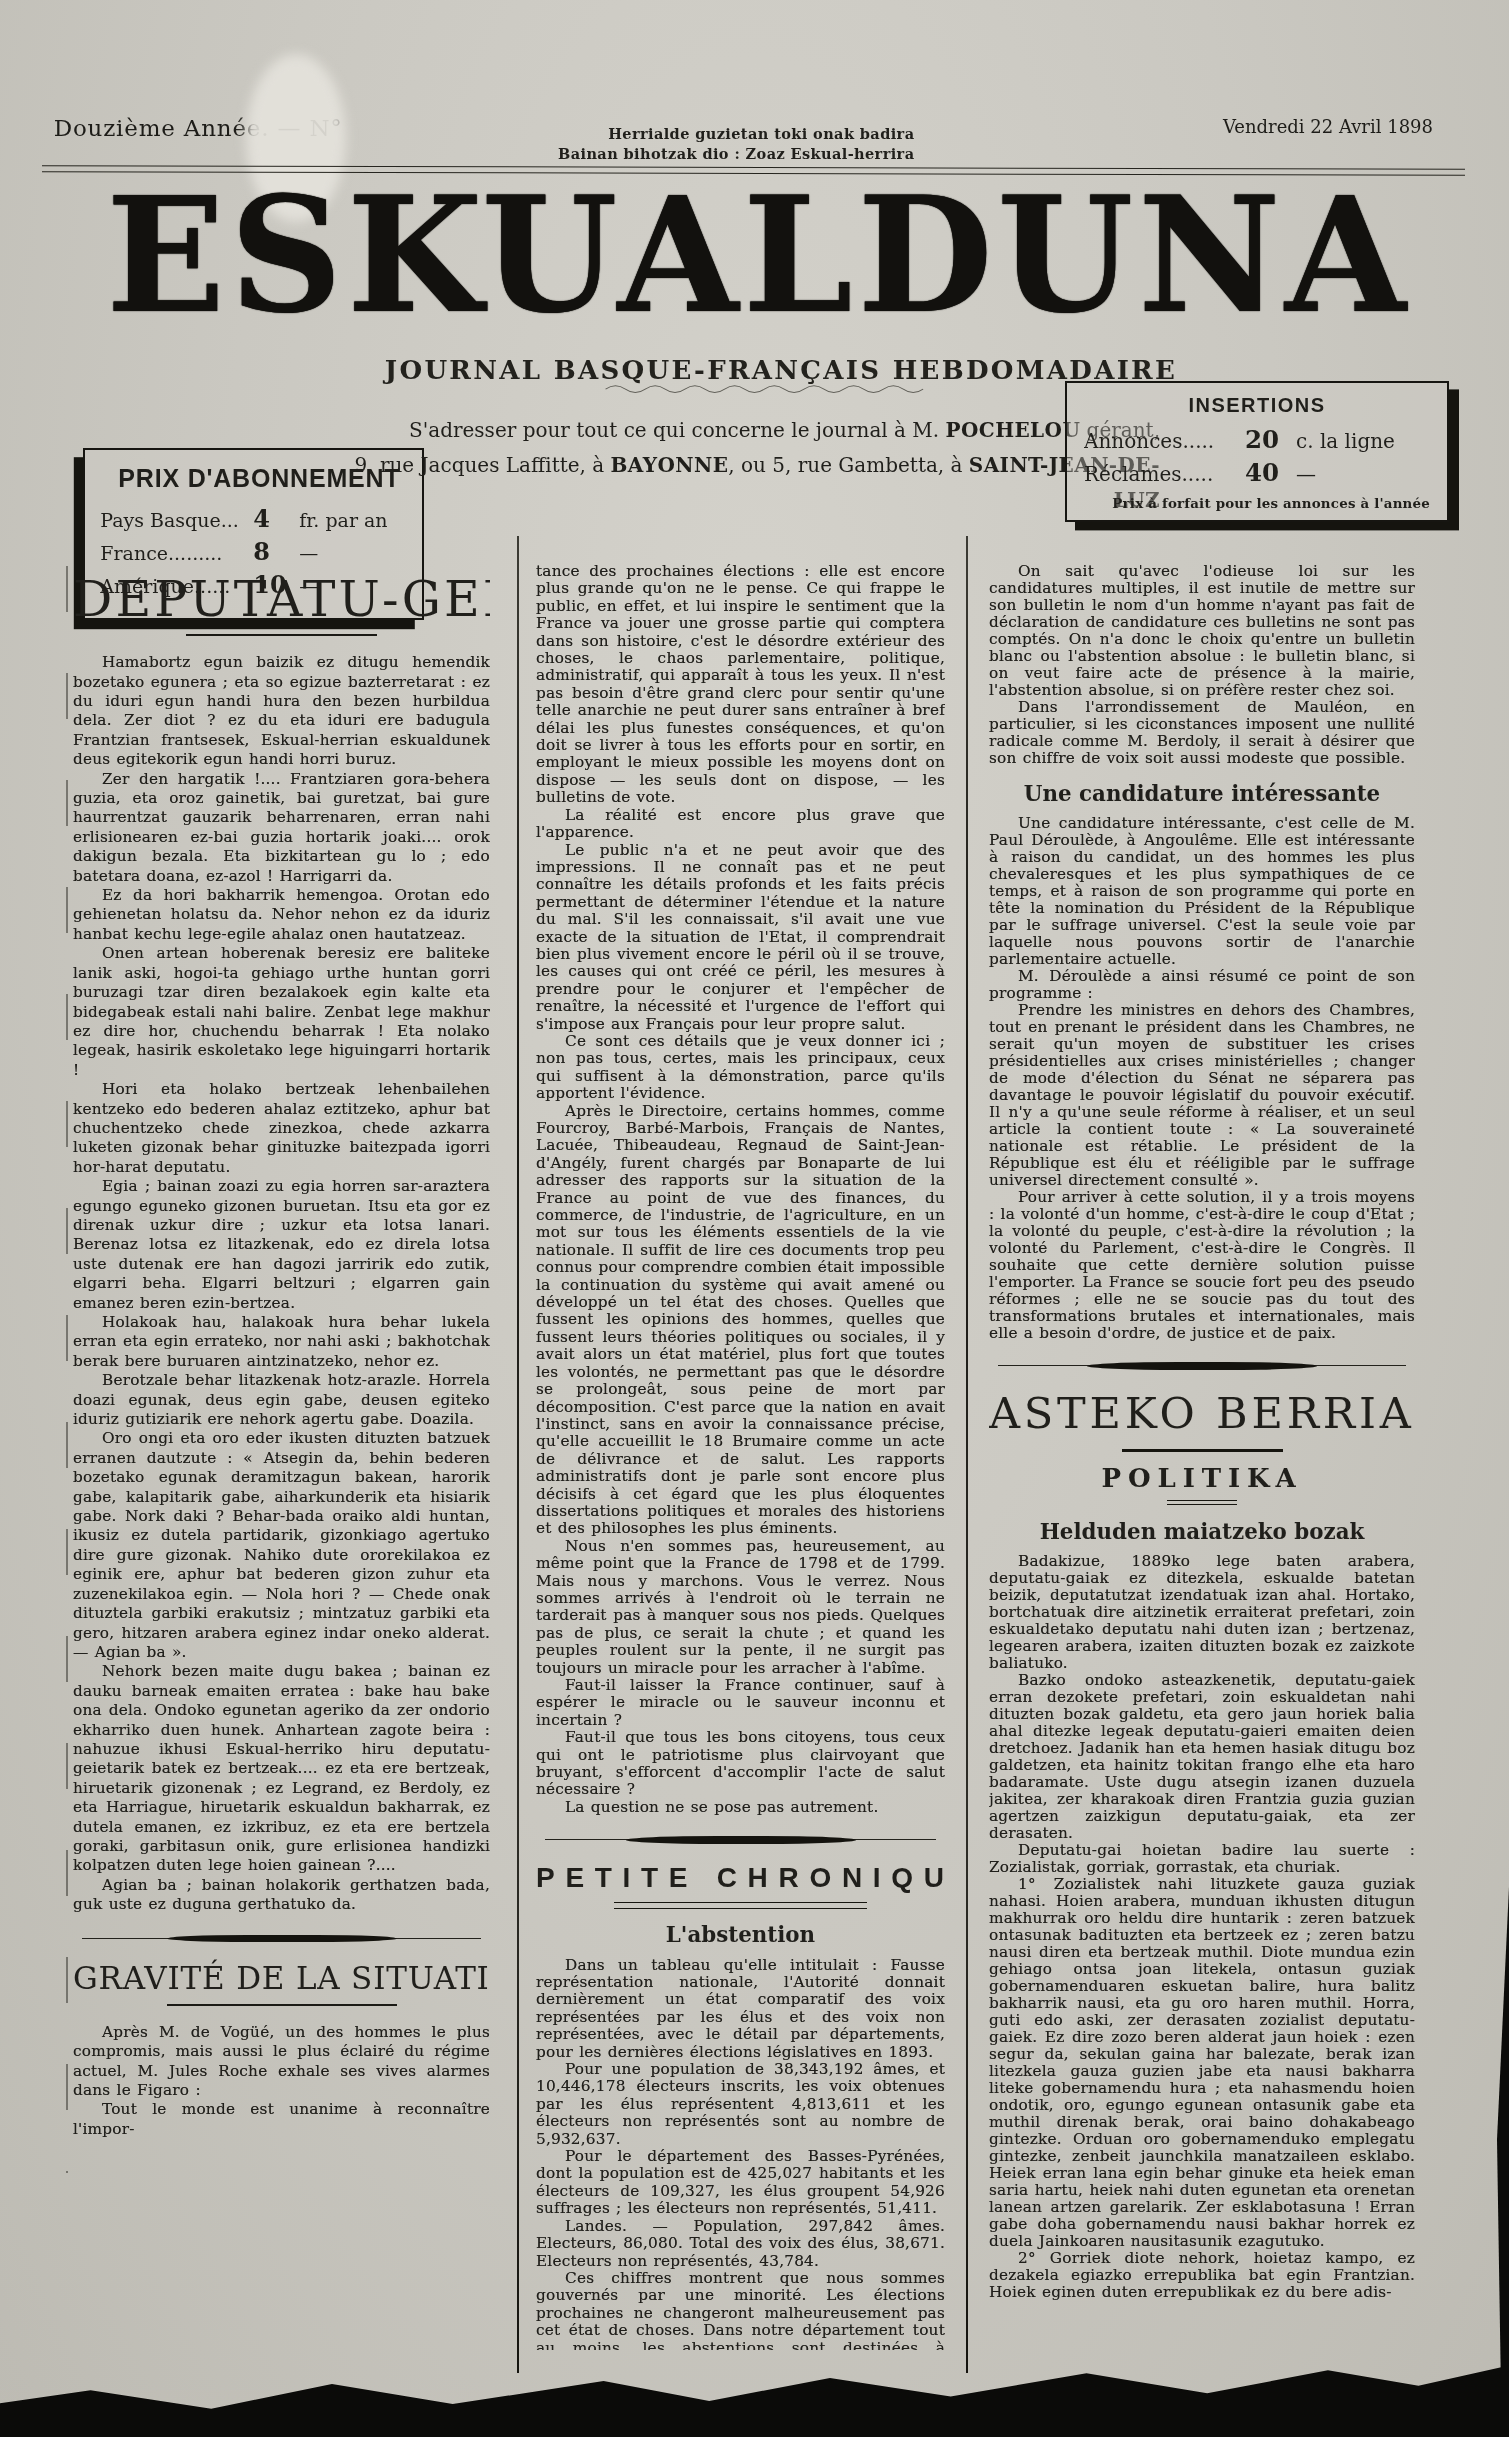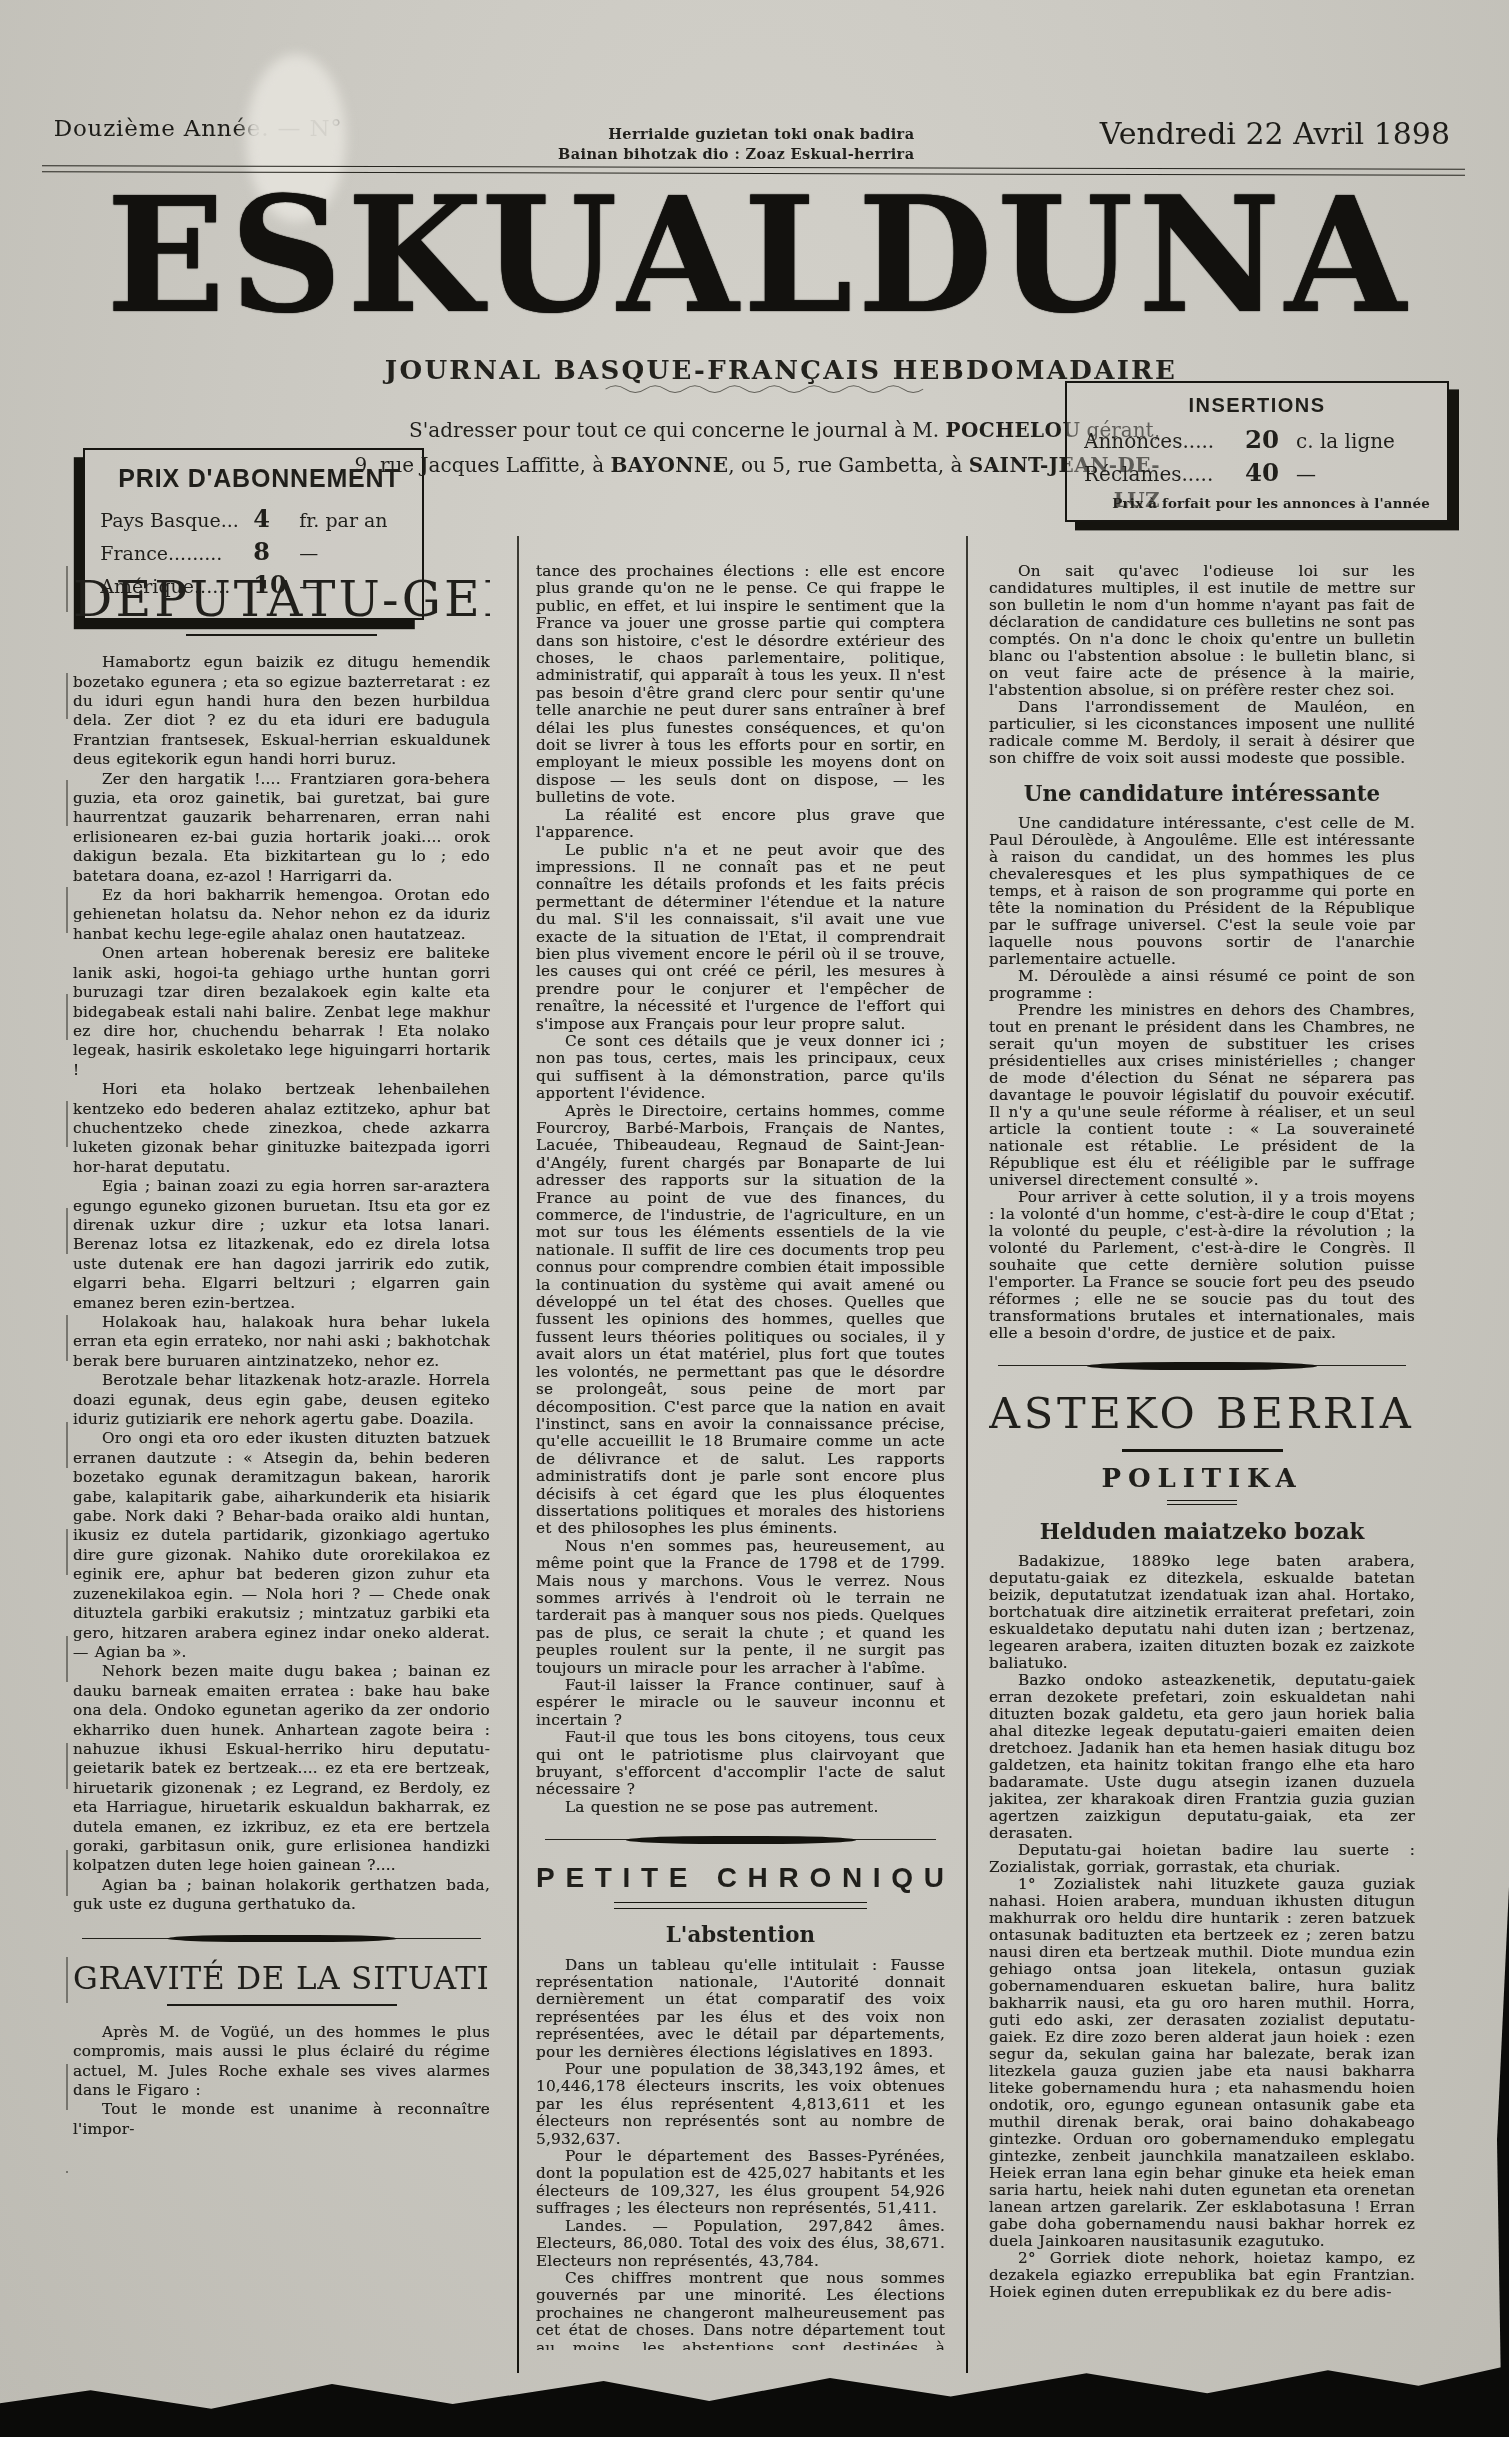--- a/index.html
+++ b/index.html
@@ -6,21 +6,21 @@
   .page{position:relative;width:1509px;height:2438px;overflow:hidden;
     background:#c9c7c0;
     background-image:radial-gradient(ellipse at 50% 28%, #d4d2cb 0%, #cac8c1 50%, #bdbbb3 100%);
     font-family:"DejaVu Serif", serif;color:#201f1b;}
   .ink{color:#1d1c18;}
   
   .top-header{position:absolute;left:46px;right:54px;top:98px;height:61px;}
   .edition{position:absolute;left:7.7px;top:17px;font-size:23px;letter-spacing:0.8px;}
   .motto{position:absolute;left:50%;transform:translateX(-54%);top:26px;text-align:right;
     font-size:14.5px;font-weight:bold;line-height:20px;letter-spacing:0.4px;}
-  .issue-date{position:absolute;right:5px;top:18.4px;font-size:30px;}
+  .issue-date{position:absolute;right:22px;top:18.4px;font-size:18px;}
   .header-rule{position:absolute;left:42px;right:44px;top:167px;height:5.4px;
     border-top:1.9px solid #26251f;border-bottom:1.9px solid #26251f;transform:rotate(.15deg);}
   .stain{position:absolute;left:246px;top:54px;width:100px;height:168px;
     background:rgba(228,226,219,.92);border-radius:50%;filter:blur(6.1px);}
   
   .masthead{position:absolute;left:8px;right:0;top:178px;text-align:center;}
   .masthead .title{font-family:"DejaVu Serif",serif;font-weight:bold;font-size:156px;
     line-height:1;letter-spacing:4.6px;transform:scaleY(1.02);color:#12110e;
     text-shadow:0 0 0.8px #12110e,0 0 1.5px rgba(18,17,14,.6);}
   .masthead .subtitle{margin-top:21.4px;font-size:26px;letter-spacing:2.3px;font-weight:bold;color:#23221d;margin-left:45px;}

